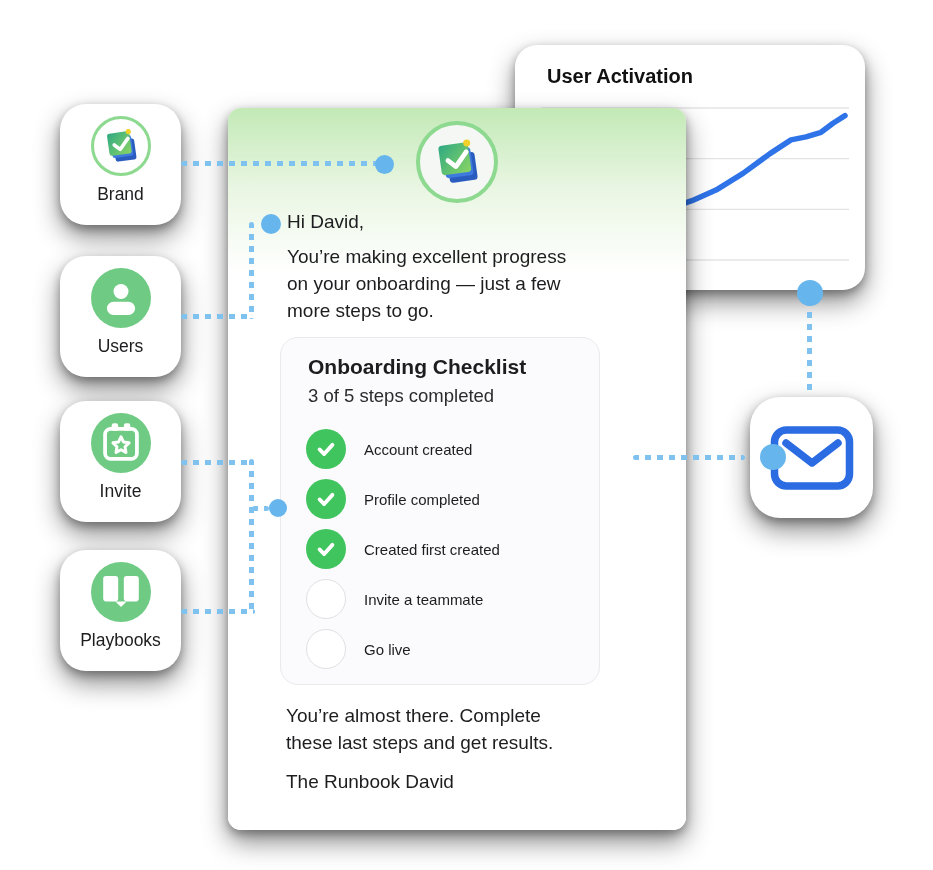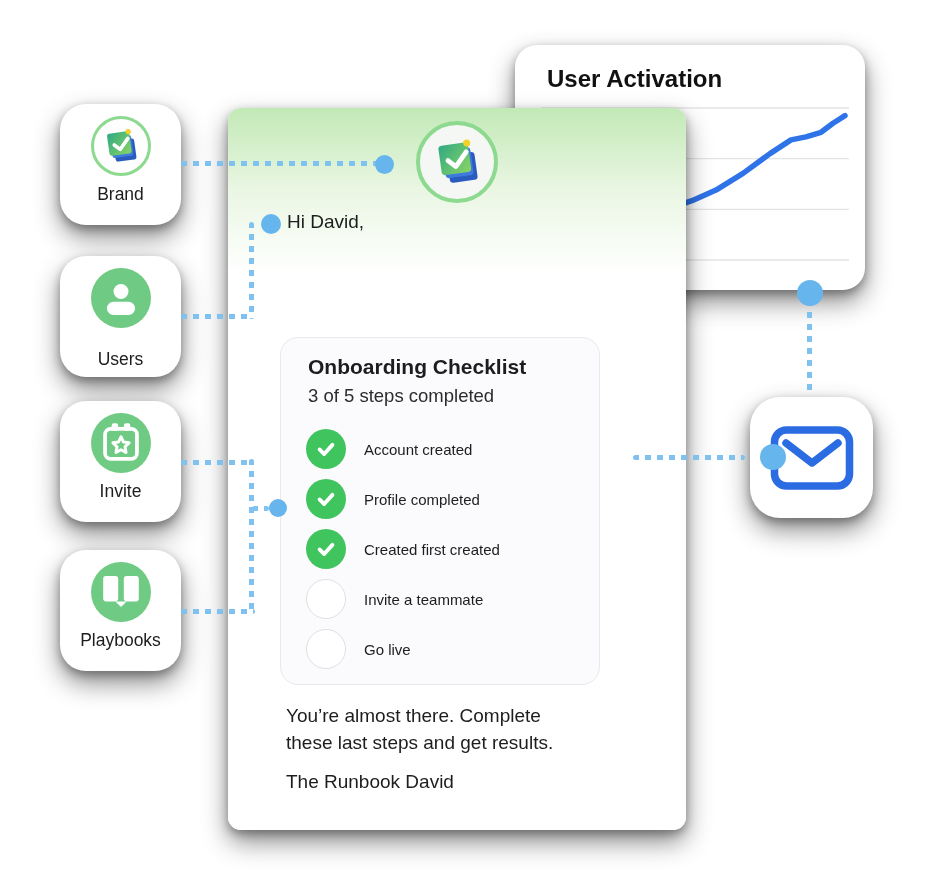--- a/index.html
+++ b/index.html
@@ -3,21 +3,21 @@
 <meta charset="utf-8">
 <style>
   html,body{margin:0;padding:0;background:#ffffff;}
   .stage{position:relative;width:933px;height:870px;background:#ffffff;
          font-family:"Liberation Sans", sans-serif;color:#1d1d1f;overflow:hidden;}
   .card{position:absolute;background:#fff;
         box-shadow:0 12px 26px rgba(0,0,0,.45), 0 4px 10px rgba(0,0,0,.30);}
 
   
   .chart-card{left:515px;top:45px;width:350px;height:245px;border-radius:22px;z-index:1;}
-  .chart-title{position:absolute;left:32px;top:20px;font-size:24px;font-weight:bold;color:#111;}
+  .chart-title{position:absolute;left:32px;top:20px;font-size:20px;font-weight:bold;color:#111;}
   .chart-svg{position:absolute;left:0;top:0;}
 
   
   .email-card{left:228px;top:108px;width:422px;height:722px;border-radius:13px;z-index:2;
               background:linear-gradient(180deg,#c2e9b6 0%,#e9f6e2 11%,#ffffff 23%,#ffffff 100%);padding-left:36px;}
   .badge{position:absolute;left:50%;top:13px;transform:translateX(-50%);
          width:82px;height:82px;border-radius:50%;box-sizing:border-box;
          border:4px solid #8cd98f;background:#f4f7f3;display:flex;align-items:center;justify-content:center;}
   .greeting{position:absolute;left:59px;top:103px;font-size:19px;margin:0;}
   .intro{position:absolute;left:59px;top:135px;width:300px;font-size:19px;line-height:27px;margin:0;}
@@ -33,21 +33,21 @@
   .cl-row{height:50px;display:flex;align-items:center;gap:18px;}
   .cl-circle{width:40px;height:40px;border-radius:50%;box-sizing:border-box;flex:0 0 auto;
              display:flex;align-items:center;justify-content:center;}
   .done .cl-circle{background:#40c45d;}
   .todo .cl-circle{background:#ffffff;border:1.5px solid #dfe0e3;}
   .cl-label{font-size:15px;}
 
   
   .side-card{left:60px;width:121px;height:121px;border-radius:26px;z-index:4;
              display:flex;flex-direction:column;align-items:center;}
-  .side-brand{top:104px;} .side-users{top:256px;gap:13px;} .side-events{top:401px;} .side-playbooks{top:550px;}
+  .side-brand{top:104px;} .side-users{top:256px;} .side-events{top:401px;} .side-playbooks{top:550px;}
   .icon-circle{margin-top:12px;width:60px;height:60px;border-radius:50%;box-sizing:border-box;
                display:flex;align-items:center;justify-content:center;}
   .ring{border:3px solid #8cd98f;background:#fdfefd;}
   .green{background:#6fcb83;}
   .side-label{margin-top:8px;font-size:17.5px;}
 
   
   .envelope-card{left:750px;top:397px;width:123px;height:121px;border-radius:30px;z-index:4;
                  display:flex;align-items:center;justify-content:center;}
 
@@ -101,20 +101,21 @@
           <rect x="21" y="23" width="32" height="32" rx="4" fill="#2a5cc0"></rect>
           <rect x="17" y="17" width="32" height="32" rx="4" fill="#3f7ade"></rect>
           <rect x="13" y="11" width="34" height="34" rx="4" fill="url(#gradGreen)"></rect>
           <path d="M22 29 l8 8 14 -15" stroke="#ffffff" stroke-width="5.5" fill="none" stroke-linecap="round" stroke-linejoin="round"></path>
           <circle cx="46" cy="12" r="4" fill="#f2d12b"></circle>
         </g>
       </svg>
     </div>
 
     <p class="greeting">Hi David,</p>
+    <p class="intro">You’re making excellent progress on your onboarding — just a few more steps to go.</p>
 
     <div class="checklist">
       <h3 class="cl-title">Onboarding Checklist</h3>
       <p class="cl-sub">3 of 5 steps completed</p>
       <div class="cl-rows">
         <div class="cl-row done">
           <span class="cl-circle">
             <svg width="22" height="22" viewBox="0 0 24 24">
                 <path d="M5 12.5 l5 5 9 -10" stroke="#fff" stroke-width="4.2" fill="none" stroke-linecap="round" stroke-linejoin="round"></path>
               </svg>

